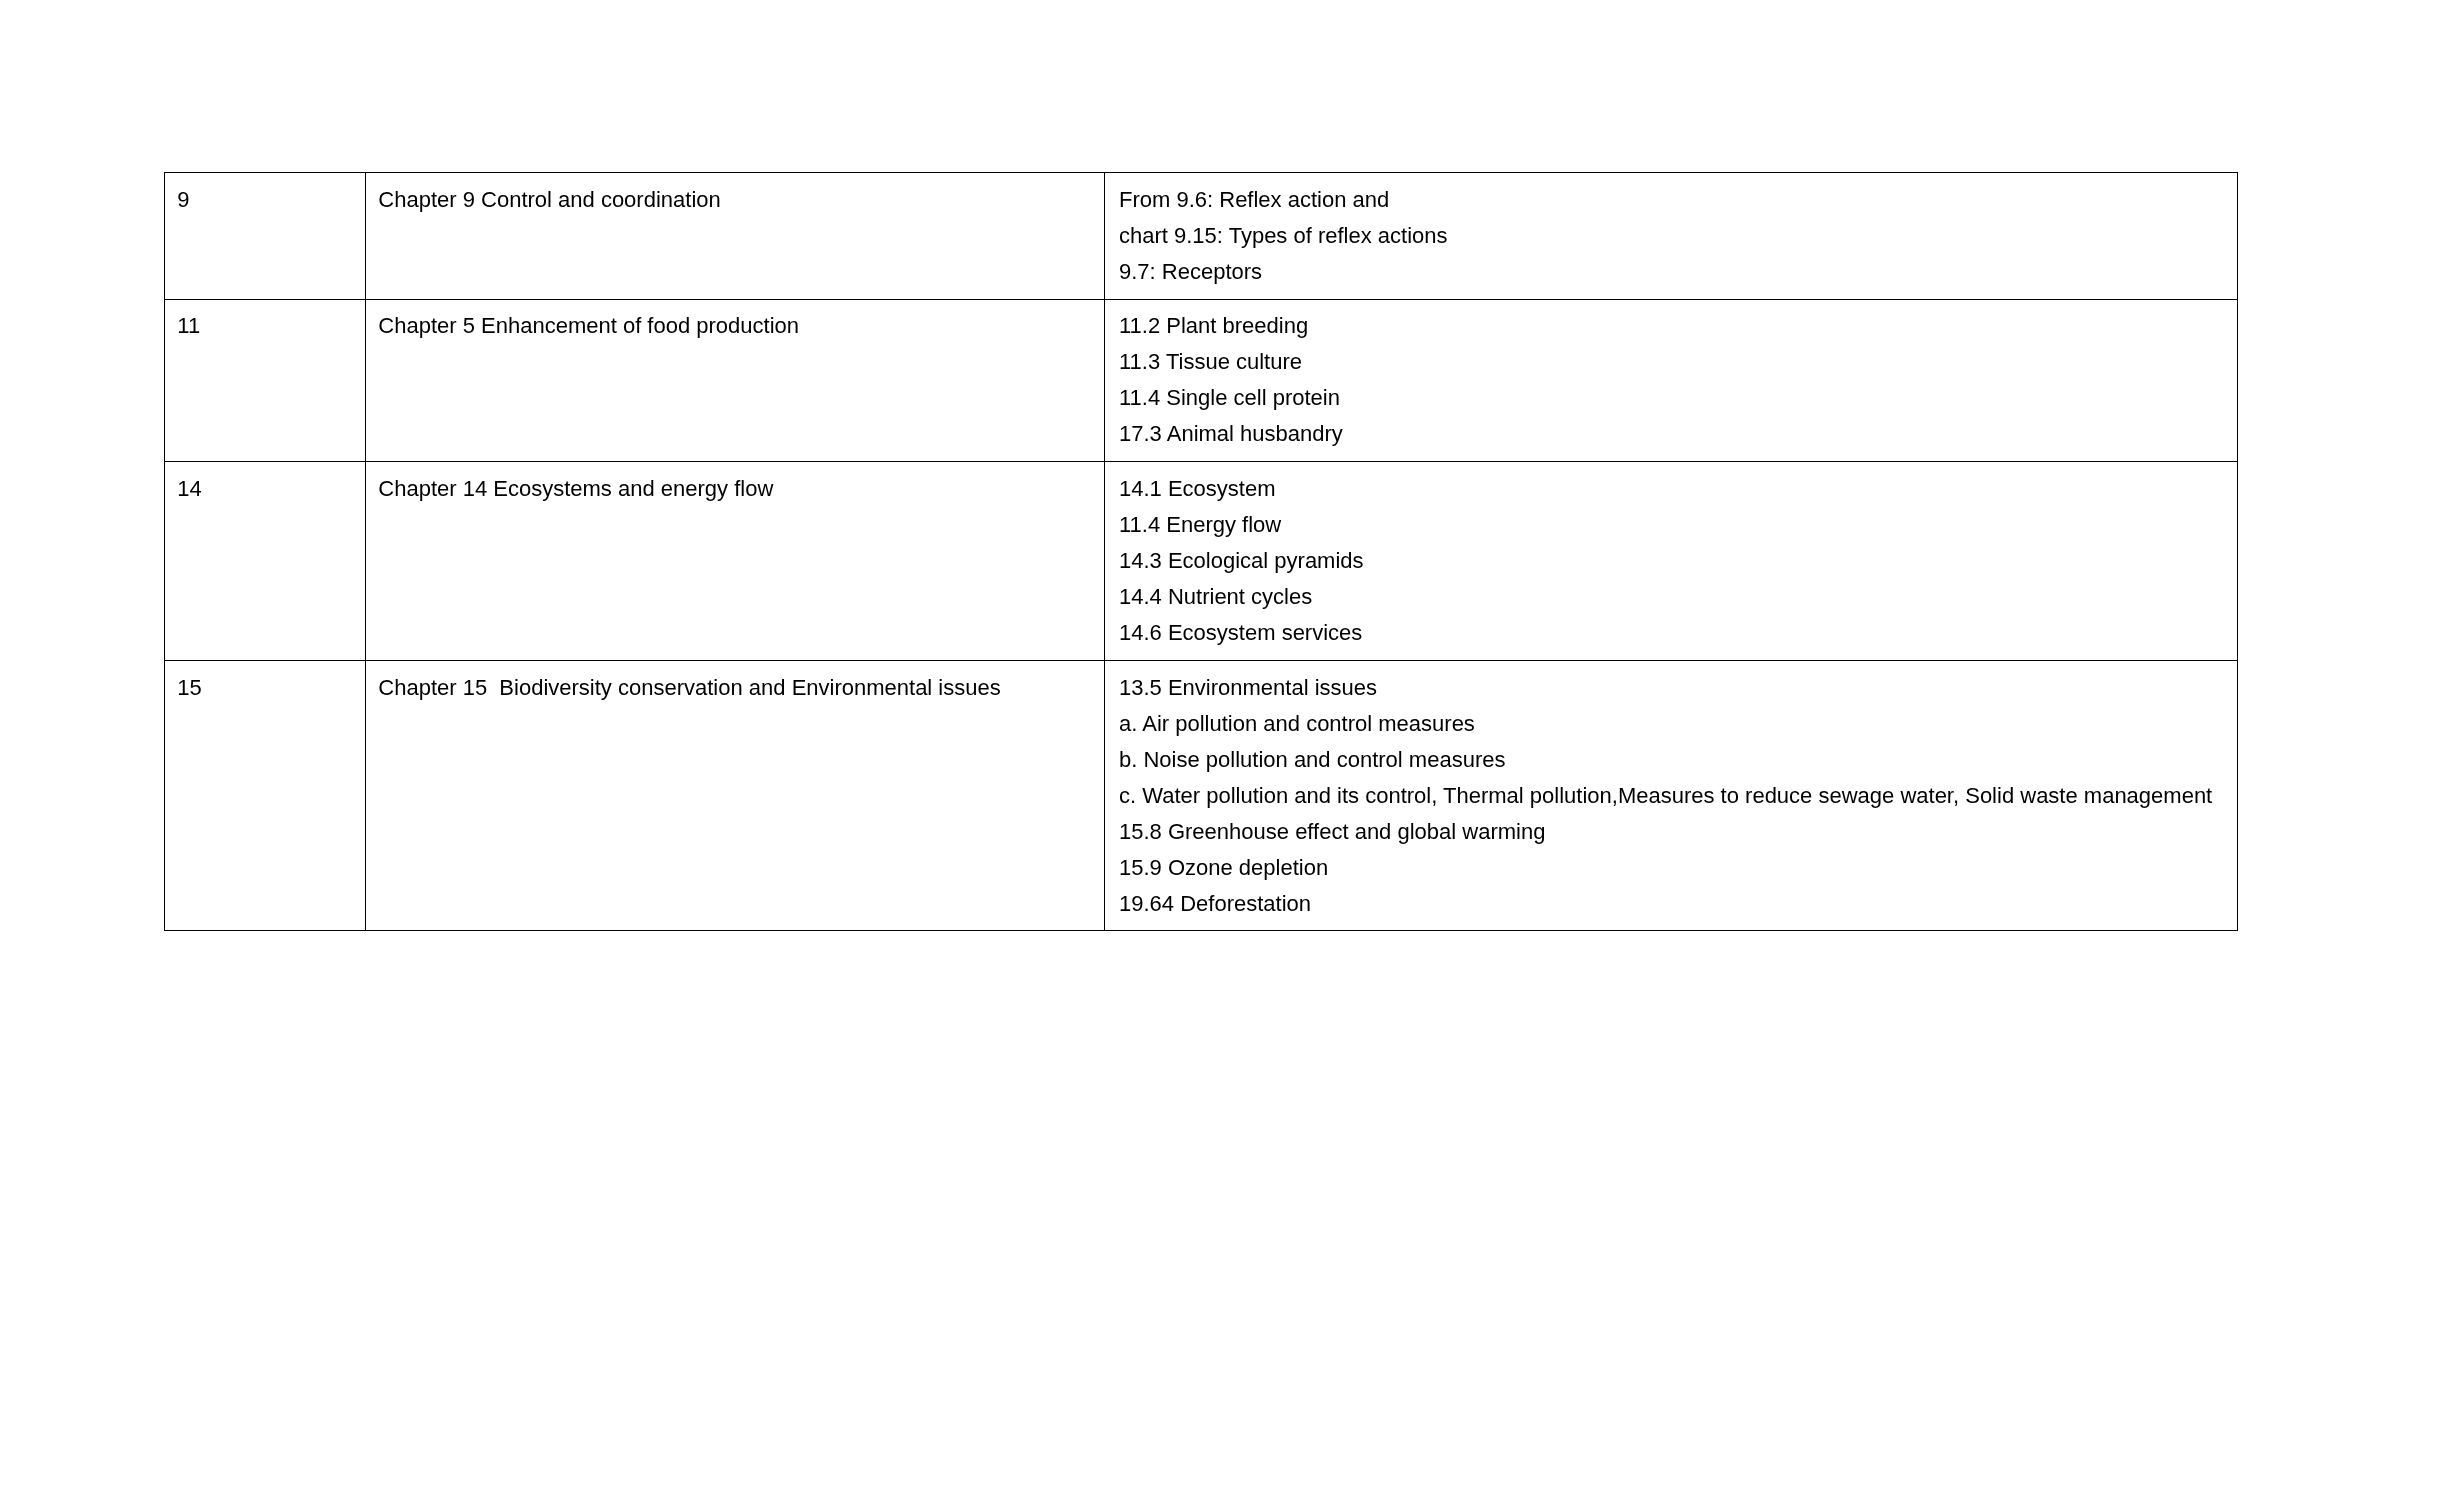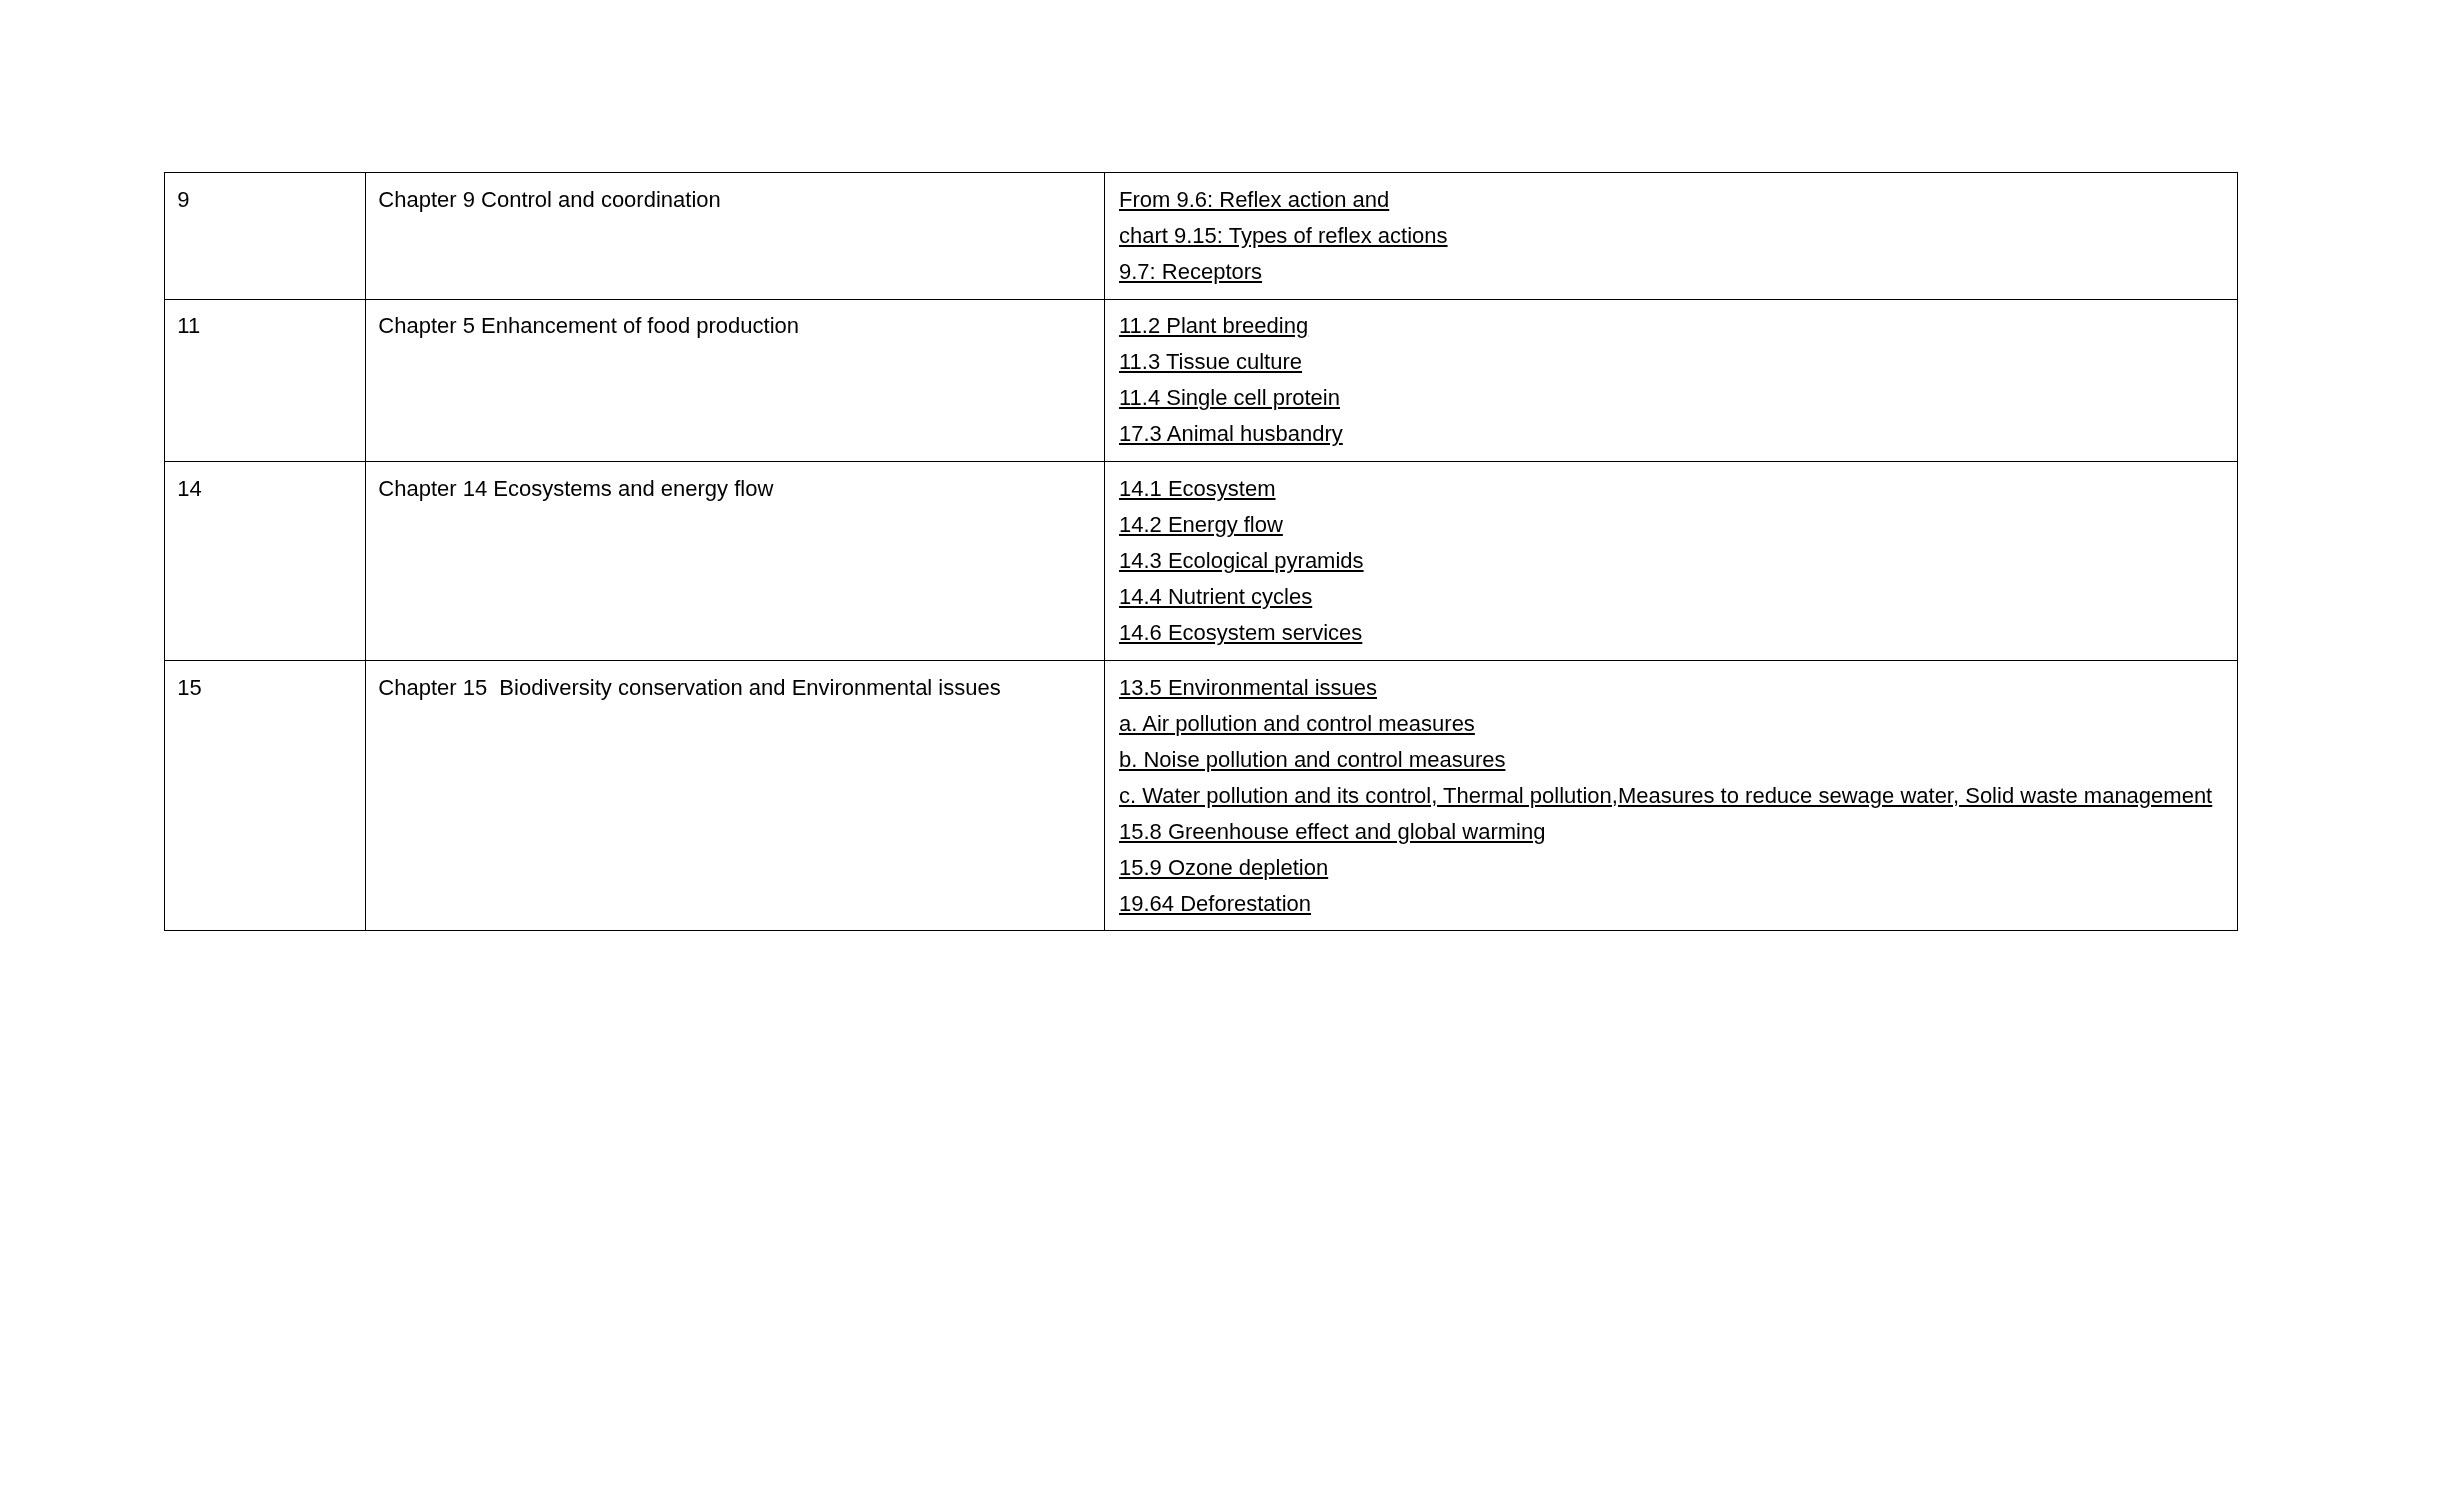--- a/index.html
+++ b/index.html
@@ -38,21 +38,20 @@
   .col-chapter { width: 739px; }
   .col-topics  { width: 1133px; }
 
   .cell-inner {
     padding: 8.8px 10.6px 8.8px 12.3px;
     font-size: 22px;
     line-height: 36px;
   }
   .cell-topics .cell-inner {
     padding-left: 14px;
-    text-decoration: underline;
   }
   .line {
     display: block;
     white-space: pre-wrap;
   }
   .dashes {
     display: block;
     padding-left: 128px;
     letter-spacing: 0px;
   }
@@ -131,21 +130,21 @@
           </div>
         </td>
         <td class="cell-chapter">
           <div class="cell-inner">
             <span class="line">Chapter 14 Ecosystems and energy flow</span>
           </div>
         </td>
         <td class="cell-topics">
           <div class="cell-inner">
             <span class="line">14.1 Ecosystem</span>
-            <span class="line">14.2 Energy flow</span>
+            <span class="line">11.4 Energy flow</span>
             <span class="line">14.3 Ecological pyramids</span>
             <span class="line">14.4 Nutrient cycles</span>
             <span class="line">14.6 Ecosystem services</span>
           </div>
         </td>
       </tr>
 
       <tr>
         <td class="cell-no">
           <div class="cell-inner">

